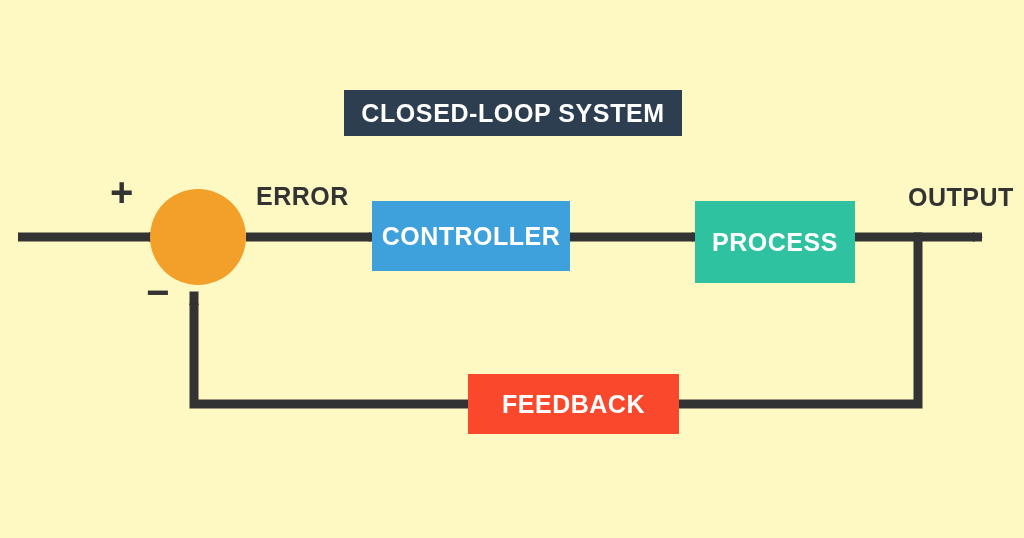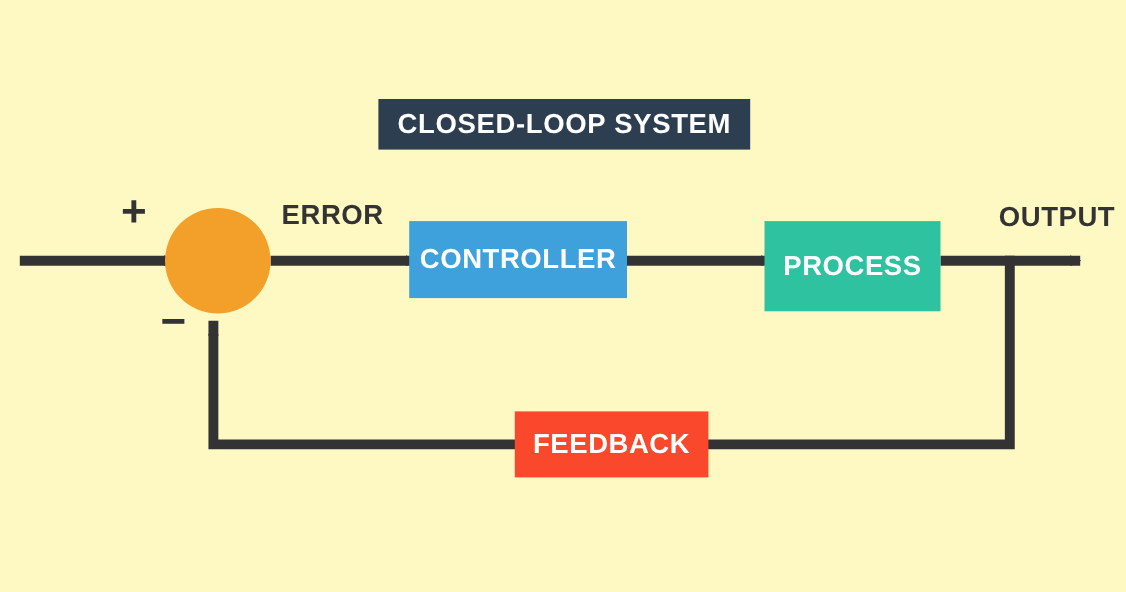--- a/index.html
+++ b/index.html
@@ -61,21 +61,21 @@
   }
   .block-process {
     left: 695px;
     top: 201px;
     width: 160px;
     height: 82px;
   }
   .block-feedback {
     left: 468px;
     top: 374px;
-    width: 176px;
+    width: 211px;
     height: 60px;
   }
 
   
   .summing-junction {
     position: absolute;
     left: 150px;
     top: 189px;
     width: 96px;
     height: 96px;

